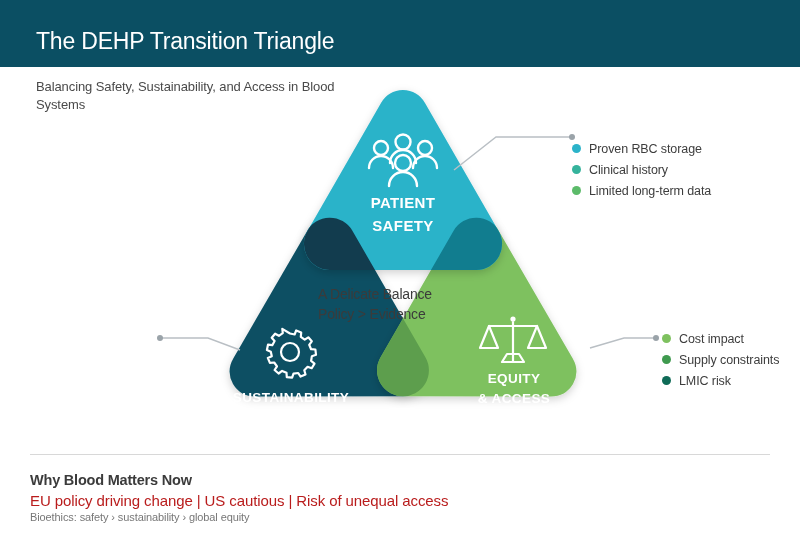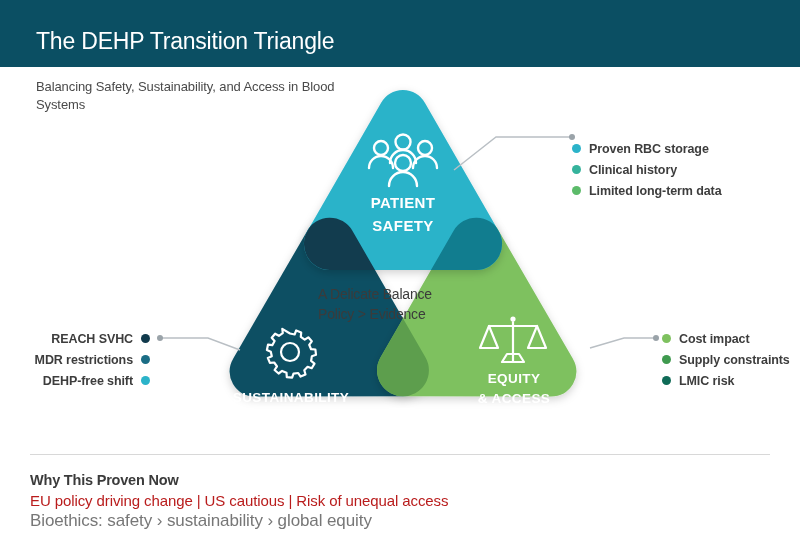--- a/index.html
+++ b/index.html
@@ -81,21 +81,20 @@
   }
 
   
   .legend {
     position: absolute;
   }
   .legend-row {
     display: flex;
     align-items: center;
     height: 21px;
-    font-weight: bold;
   }
   .legend-row.right { justify-content: flex-start; }
   .legend-row.left  { justify-content: flex-end; }
   .dot {
     width: 9px;
     height: 9px;
     border-radius: 50%;
     flex: 0 0 auto;
   }
   .legend-row.right .dot { margin-right: 8px; }
@@ -140,21 +139,21 @@
     left: 30px;
     top: 492px;
     font-size: 15px;
     color: #b91c1c;
     letter-spacing: -0.1px;
   }
   .footer-sub {
     position: absolute;
     left: 30px;
     top: 511px;
-    font-size: 17px;
+    font-size: 11px;
     color: #777777;
     letter-spacing: -0.1px;
   }
 </style>
 </head>
 <body>
 
 <div id="page">
 
   <div class="header-bar"></div>
@@ -300,33 +299,19 @@
     <div class="legend-row right">
       <span class="dot" style="background:#3f9a4f"></span>
       <span class="legend-text">Supply constraints</span>
     </div>
     <div class="legend-row right">
       <span class="dot" style="background:#0f6b57"></span>
       <span class="legend-text">LMIC risk</span>
     </div>
   </div>
 
-  <div class="legend" id="legend-sustainability">
-    <div class="legend-row left">
-      <span class="legend-text">REACH SVHC</span>
-      <span class="dot" style="background:#113a4c"></span>
-    </div>
-    <div class="legend-row left">
-      <span class="legend-text">MDR restrictions</span>
-      <span class="dot" style="background:#1b6d85"></span>
-    </div>
-    <div class="legend-row left">
-      <span class="legend-text">DEHP-free shift</span>
-      <span class="dot" style="background:#2bb3c9"></span>
-    </div>
-  </div>
 
   <div class="footer-rule"></div>
-  <div class="footer-head">Why This Proven Now</div>
+  <div class="footer-head">Why Blood Matters Now</div>
   <div class="footer-line">EU policy driving change  |  US cautious  |  Risk of unequal access</div>
   <div class="footer-sub">Bioethics: safety  ›  sustainability  ›  global equity</div>
 
 </div>
 
 </body></html>

